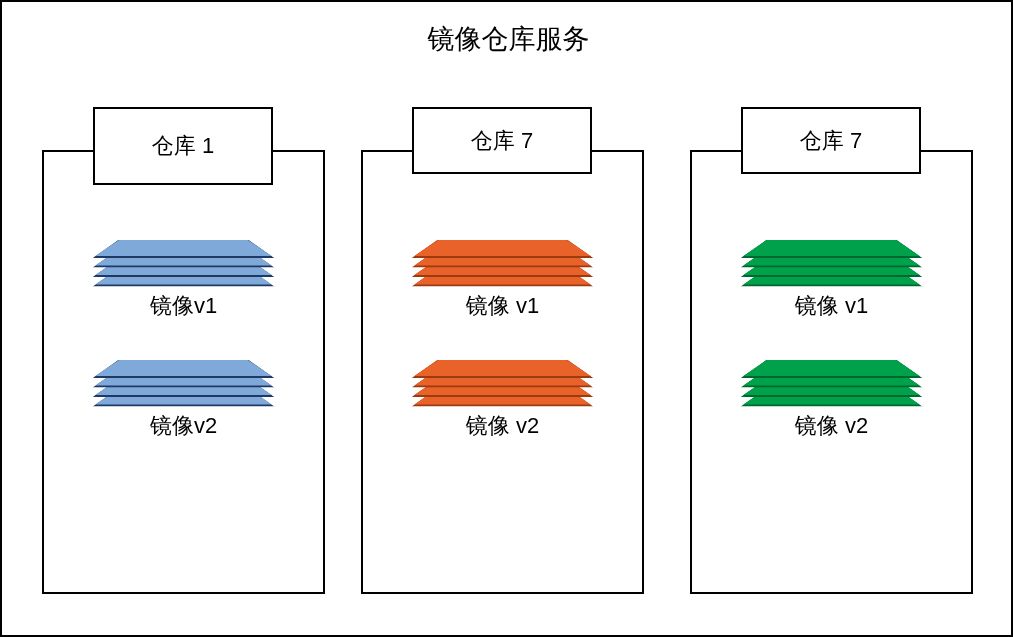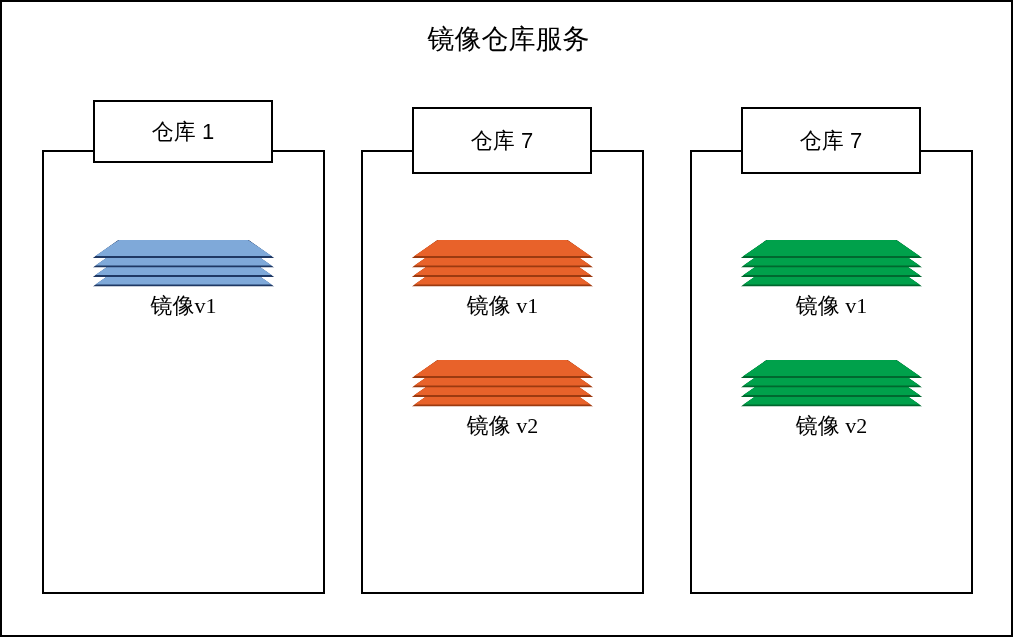--- a/index.html
+++ b/index.html
@@ -61,21 +61,20 @@
   }
 
   
   .image-group {
     position: absolute;
     width: 100%;
     left: 0;
     display: flex;
     flex-direction: column;
     align-items: center;
-    font-family: Liberation Serif, serif;
   }
 
   .stack {
     position: relative;
     width: 182px;
     height: 47px;
   }
 
   
   .layer {
@@ -134,22 +133,43 @@
               <div class="layer-edge" style="background: rgb(31, 56, 100);"></div>
               <div class="layer-face" style="background: rgb(127, 169, 217);"></div>
             </div>
             <div class="layer" style="top: 0px; z-index: 4;">
               <div class="layer-edge" style="background: rgb(31, 56, 100);"></div>
               <div class="layer-face" style="background: rgb(127, 169, 217);"></div>
             </div>
           </div>
           <div class="image-label">镜像v1</div>
         </div>
-      </div>
-      <div class="repo-header" style="left: 91px; top: 98px; width: 180px; height: 63px;">
+        <div class="image-group" style="top: 208px;">
+          <div class="stack">
+            <div class="layer" style="top: 28.5px; z-index: 1;">
+              <div class="layer-edge" style="background: rgb(31, 56, 100);"></div>
+              <div class="layer-face" style="background: rgb(127, 169, 217);"></div>
+            </div>
+            <div class="layer" style="top: 19px; z-index: 2;">
+              <div class="layer-edge" style="background: rgb(31, 56, 100);"></div>
+              <div class="layer-face" style="background: rgb(127, 169, 217);"></div>
+            </div>
+            <div class="layer" style="top: 9.5px; z-index: 3;">
+              <div class="layer-edge" style="background: rgb(31, 56, 100);"></div>
+              <div class="layer-face" style="background: rgb(127, 169, 217);"></div>
+            </div>
+            <div class="layer" style="top: 0px; z-index: 4;">
+              <div class="layer-edge" style="background: rgb(31, 56, 100);"></div>
+              <div class="layer-face" style="background: rgb(127, 169, 217);"></div>
+            </div>
+          </div>
+          <div class="image-label">镜像v2</div>
+        </div>
+      </div>
+      <div class="repo-header" style="left: 91px; top: 105px; width: 180px; height: 78px;">
         <span class="repo-header-label">仓库 1</span>
       </div>
       <div class="repo" style="left: 359px; top: 148px; width: 283px; height: 444px;">
         <div class="image-group" style="top: 88px;">
           <div class="stack">
             <div class="layer" style="top: 28.5px; z-index: 1;">
               <div class="layer-edge" style="background: rgb(156, 58, 16);"></div>
               <div class="layer-face" style="background: rgb(232, 98, 42);"></div>
             </div>
             <div class="layer" style="top: 19px; z-index: 2;">

